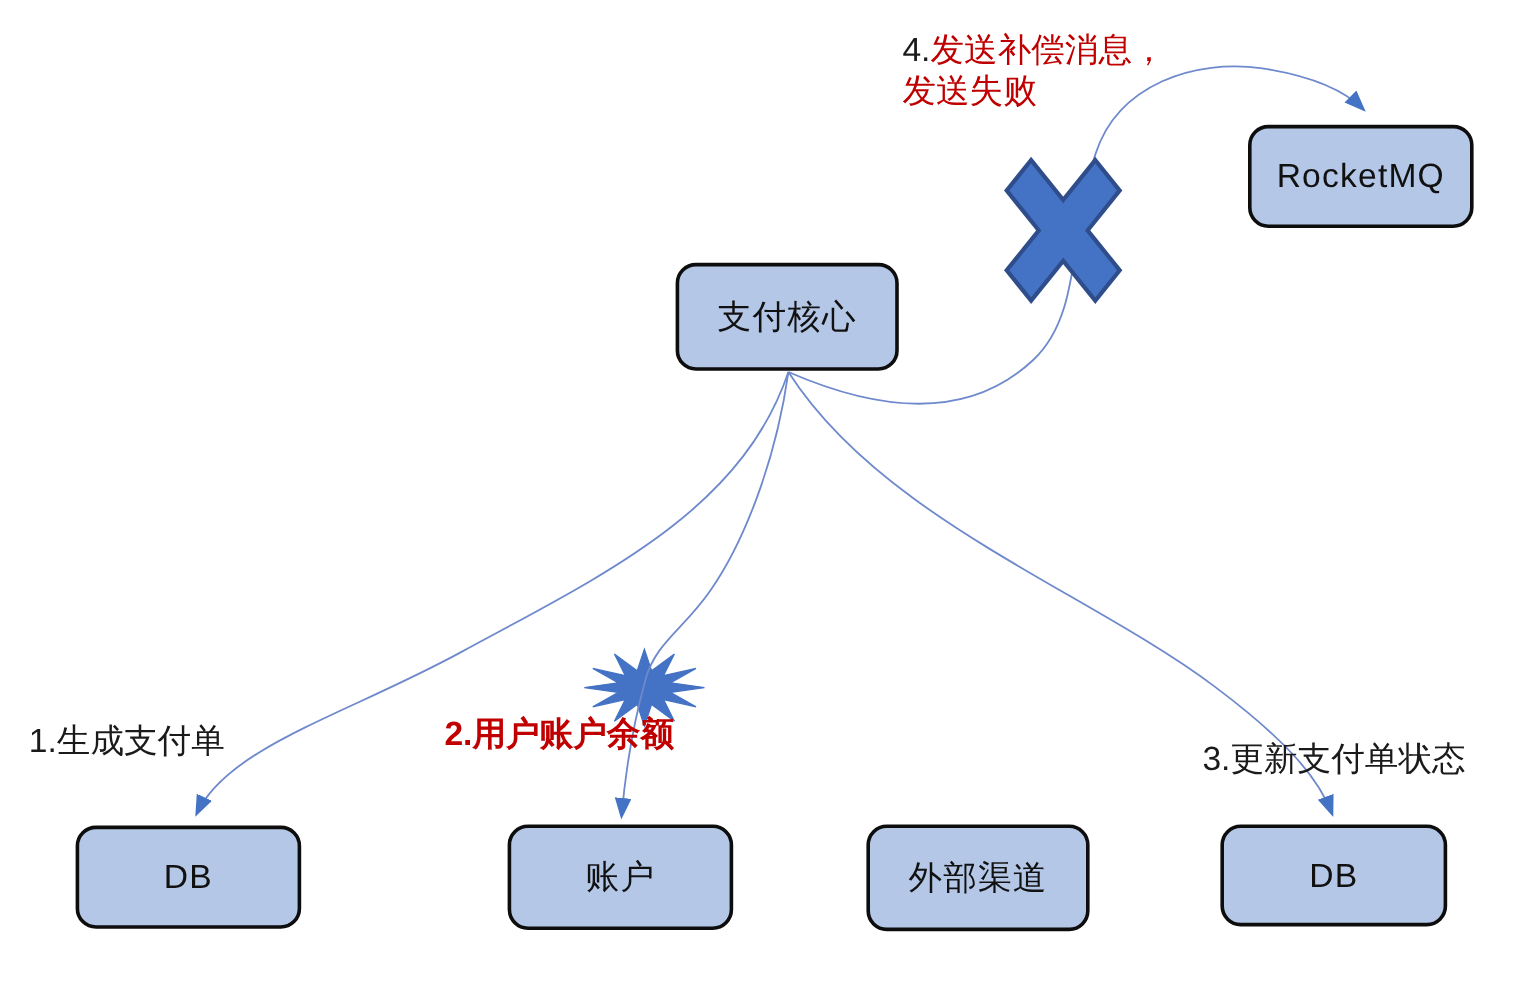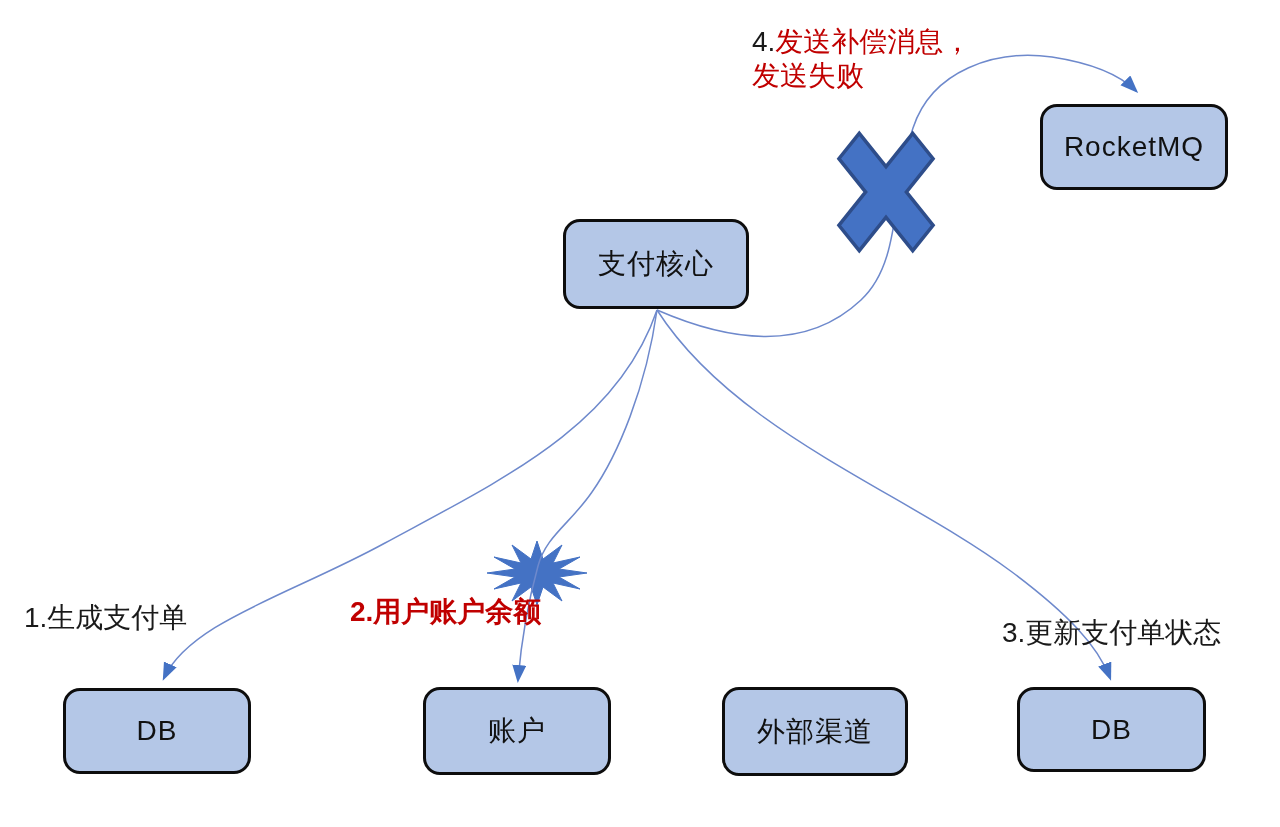--- a/index.html
+++ b/index.html
@@ -15,21 +15,21 @@
   .arrowhead{fill:var(--accent);}
   .cross{fill:var(--accent);stroke:var(--shape-border);stroke-width:3.5px;stroke-linejoin:miter;}
   .burst{fill:var(--accent);stroke:var(--accent);stroke-width:1px;}
   .node{position:absolute;z-index:2;background:var(--node-fill);border:3px solid var(--node-border);
     border-radius:17px;display:flex;align-items:center;justify-content:center;
     font-size:28px;color:#111;letter-spacing:1px;}
   .annotation{position:absolute;z-index:3;font-size:28px;line-height:33px;color:var(--label-black);white-space:nowrap;}
   .annotation.red{color:var(--label-red);font-weight:bold;}
   .annotation .prefix{color:var(--label-black);font-weight:400;}
   .annotation .red-text{color:var(--label-red);font-weight:normal;}
-  .center{text-align:left;}
+  .center{text-align:center;}
 </style>
 </head>
 <body>
 
 <div class="canvas">
 
   <svg class="edges" viewBox="0 0 1280 827" xmlns="http://www.w3.org/2000/svg">
     <defs>
       <marker id="arrow" markerUnits="userSpaceOnUse" markerWidth="20" markerHeight="16" refX="15" refY="7" orient="auto">
         <path class="arrowhead" d="M0,0 L18,7 L0,14 z"></path>

